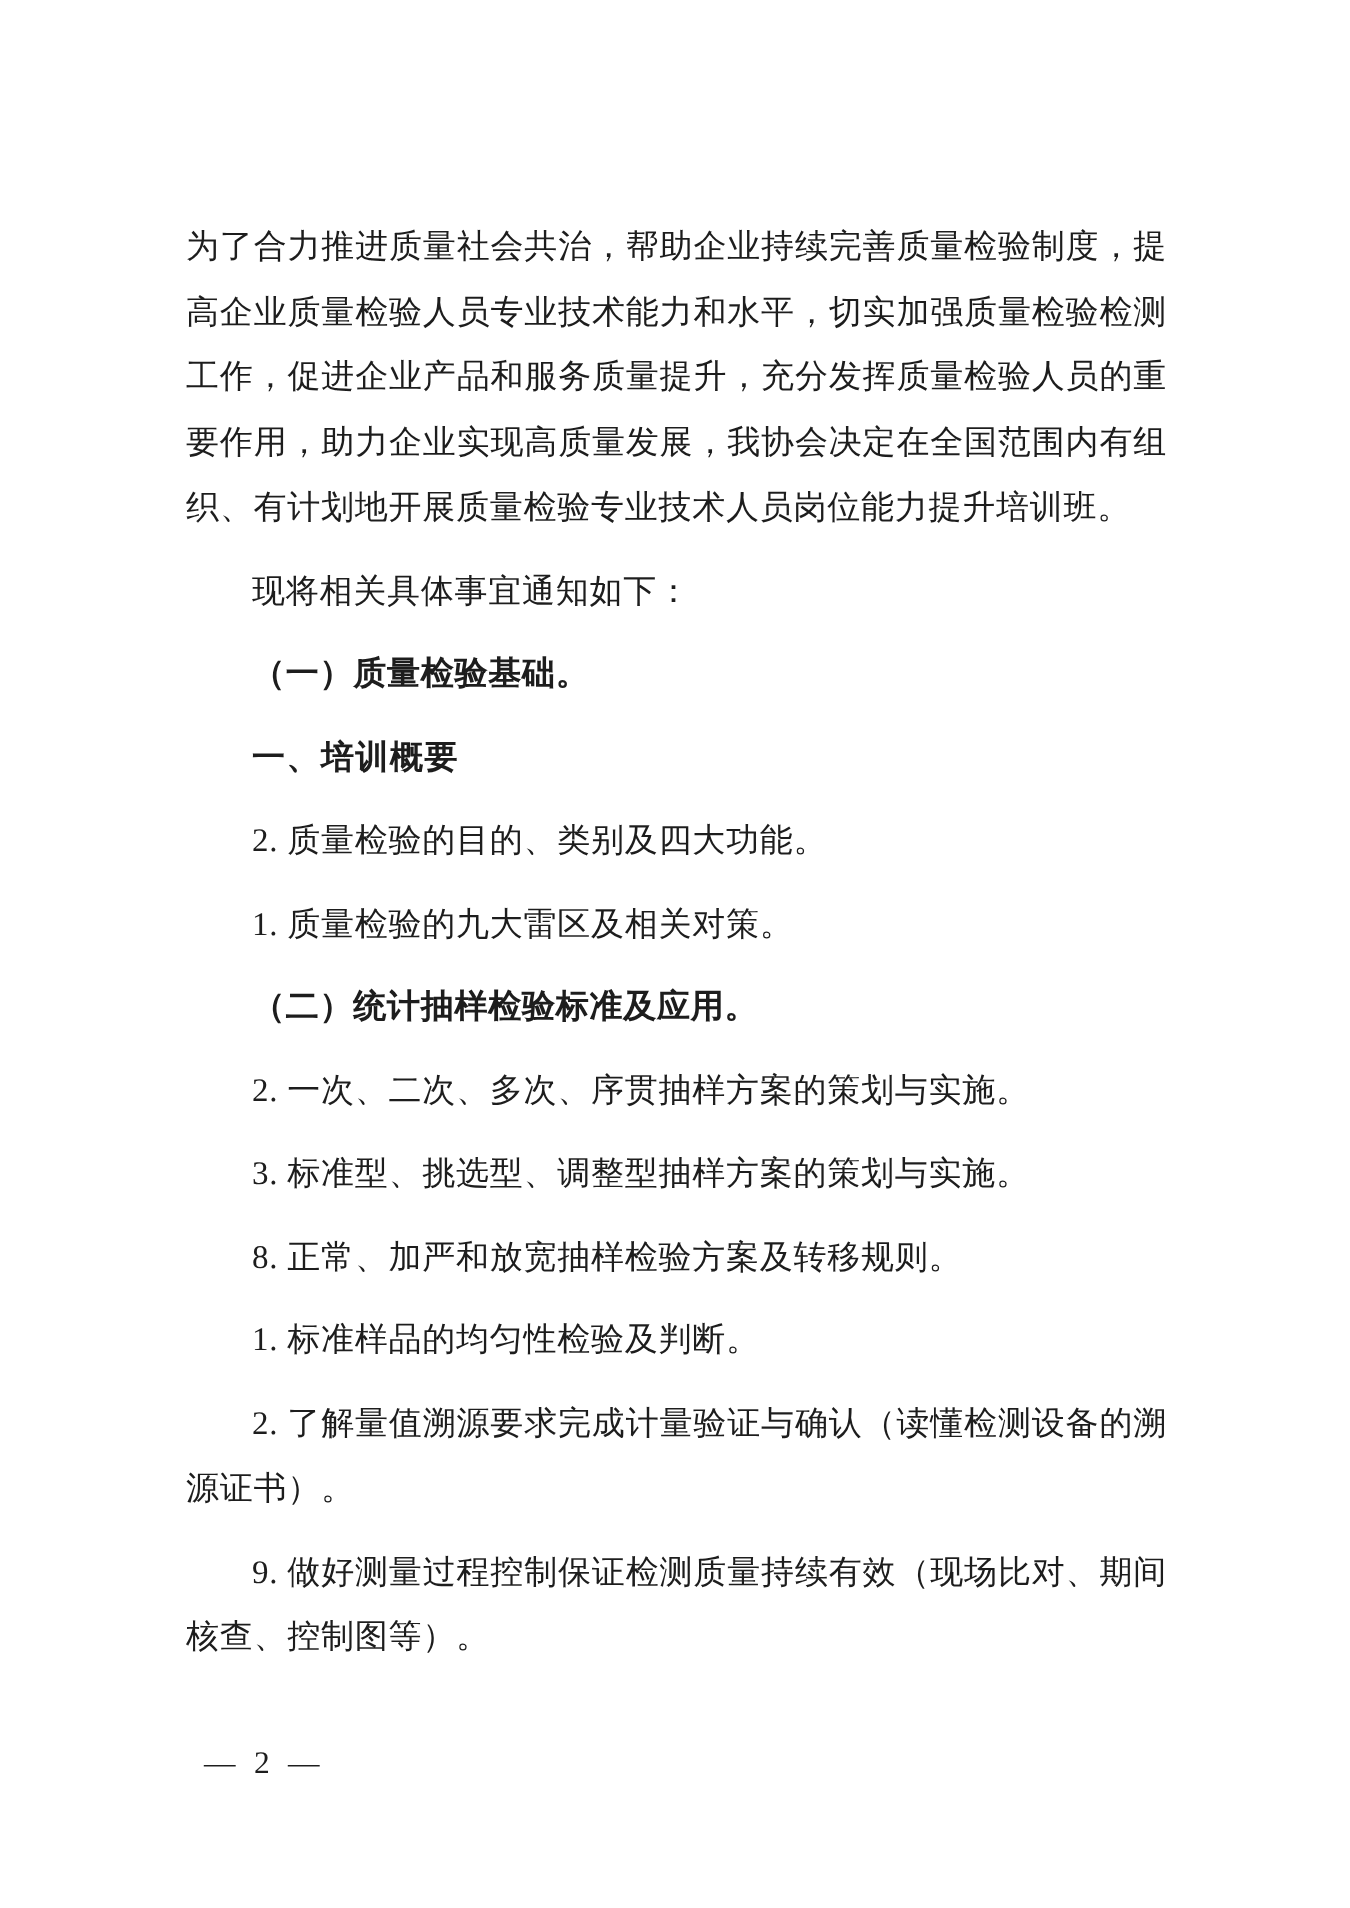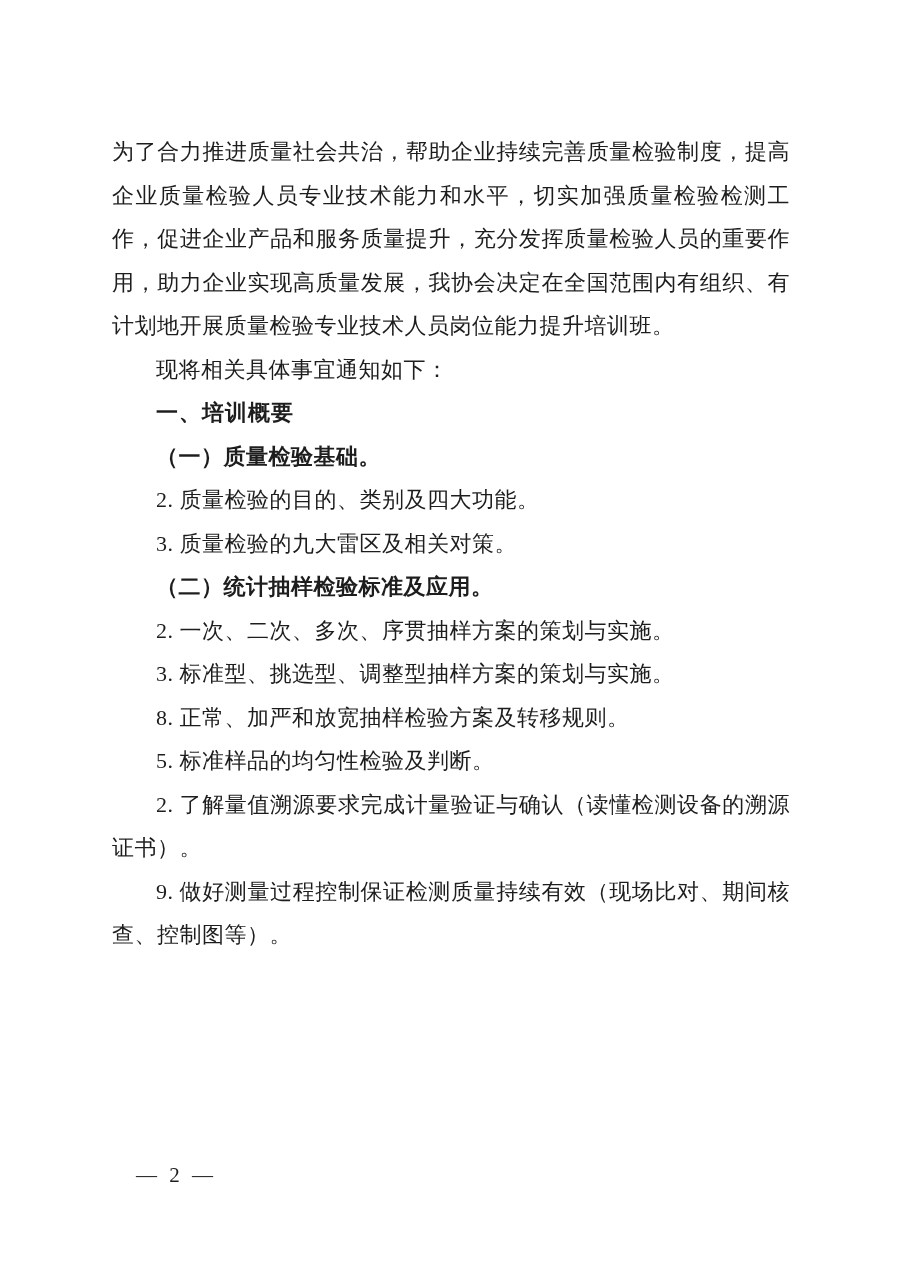--- a/index.html
+++ b/index.html
@@ -20,21 +20,21 @@
     left: 112px;
     top: 130px;
     width: 678px;
     font-family: "Liberation Serif", "DejaVu Serif", serif;
     font-size: 22px;
     line-height: 43.5px;
     text-align: justify;
     letter-spacing: 0.5px;
   }
   .content p {
-    margin: 0;
+    margin: 12px;
     padding: 0;
   }
   .indent {
     text-indent: 2em;
   }
   .h-major {
     font-weight: bold;
     font-family: "Liberation Sans", "DejaVu Sans", sans-serif;
     letter-spacing: 1px;
   }
@@ -56,39 +56,39 @@
 </head>
 <body>
 
 <div class="page">
   <div class="content">
 
     <p class="flush">为了合力推进质量社会共治，帮助企业持续完善质量检验制度，提高企业质量检验人员专业技术能力和水平，切实加强质量检验检测工作，促进企业产品和服务质量提升，充分发挥质量检验人员的重要作用，助力企业实现高质量发展，我协会决定在全国范围内有组织、有计划地开展质量检验专业技术人员岗位能力提升培训班。</p>
 
     <p class="indent">现将相关具体事宜通知如下：</p>
 
+    <p class="indent h-sub">（一）质量检验基础。</p>
+
     <p class="indent h-major">一、培训概要</p>
-
-    <p class="indent h-sub">（一）质量检验基础。</p>
 
 
     <p class="indent">2. 质量检验的目的、类别及四大功能。</p>
 
-    <p class="indent">3. 质量检验的九大雷区及相关对策。</p>
+    <p class="indent">1. 质量检验的九大雷区及相关对策。</p>
 
     <p class="indent h-sub">（二）统计抽样检验标准及应用。</p>
 
 
     <p class="indent">2. 一次、二次、多次、序贯抽样方案的策划与实施。</p>
 
     <p class="indent">3. 标准型、挑选型、调整型抽样方案的策划与实施。</p>
 
     <p class="indent">8. 正常、加严和放宽抽样检验方案及转移规则。</p>
 
-    <p class="indent">5. 标准样品的均匀性检验及判断。</p>
+    <p class="indent">1. 标准样品的均匀性检验及判断。</p>
 
 
 
     <p class="indent">2. 了解量值溯源要求完成计量验证与确认（读懂检测设备的溯源证书）。</p>
 
     <p class="indent">9. 做好测量过程控制保证检测质量持续有效（现场比对、期间核查、控制图等）。</p>
 
   </div>
 
   <div class="footer">— 2 —</div>

